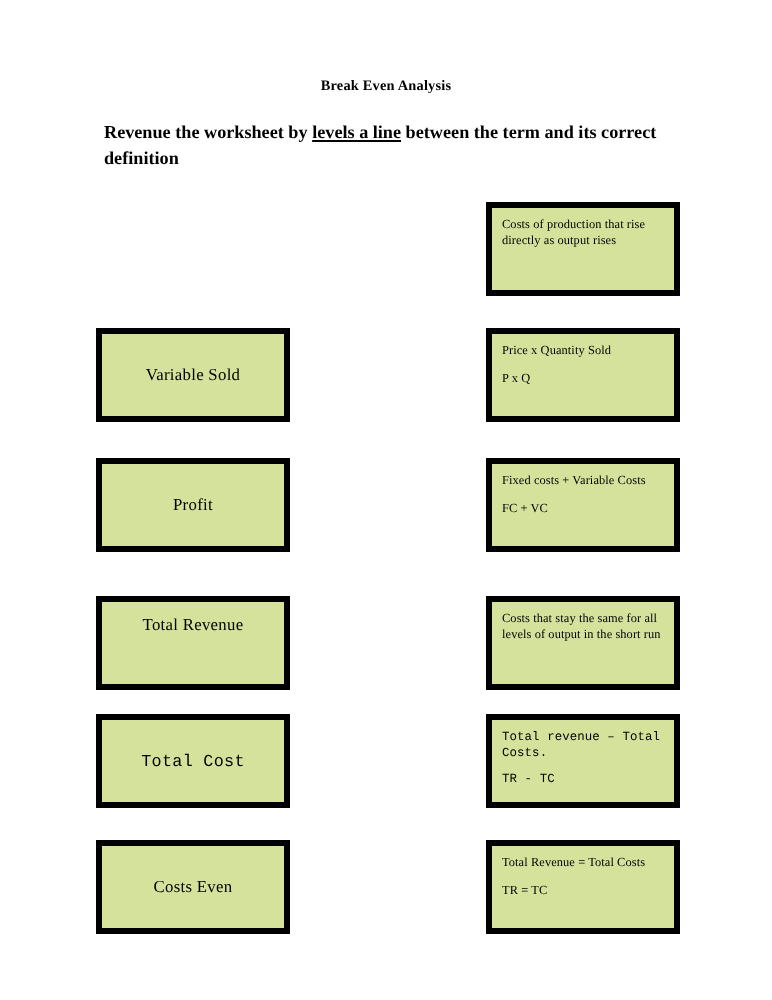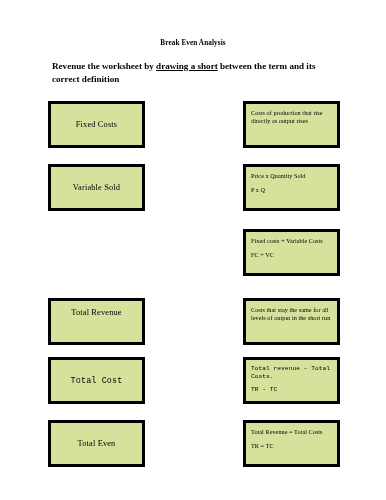--- a/index.html
+++ b/index.html
@@ -116,45 +116,45 @@
   }
 </style>
 </head>
 <body>
 
 <div class="page">
 
   <div class="doc-title">Break Even Analysis</div>
 
   <div class="instruction">
-    <span>Revenue the worksheet by </span><u>drawing a short</u><span> between the term and its correct definition</span>
+    <span>Revenue the worksheet by </span><u>levels a line</u><span> between the term and its correct definition</span>
   </div>
 
   <div class="match-area">
 
     <div class="row" style="top:0px;">
-      <div class="box term">
-        <span class="term-label">Fixed Costs</span>
-      </div>
       <div class="box definition">
         <div class="def-line">Costs of production that rise directly as output rises</div>
       </div>
     </div>
 
     <div class="row" style="top:63px;">
       <div class="box term">
         <span class="term-label">Variable Sold</span>
       </div>
       <div class="box definition">
         <div class="def-line">Price x Quantity Sold</div>
         <div class="def-formula">P x Q</div>
       </div>
     </div>
 
     <div class="row" style="top:128px;">
+      <div class="box term">
+        <span class="term-label">Profit</span>
+      </div>
       <div class="box definition">
         <div class="def-line">Fixed costs + Variable Costs</div>
         <div class="def-formula">FC + VC</div>
       </div>
     </div>
 
     <div class="row" style="top:197px;">
       <div class="box term top-aligned">
         <span class="term-label">Total Revenue</span>
       </div>
@@ -168,21 +168,21 @@
         <span class="term-label">Total Cost</span>
       </div>
       <div class="box definition">
         <div class="def-line">Total revenue – Total Costs.</div>
         <div class="def-formula">TR - TC</div>
       </div>
     </div>
 
     <div class="row" style="top:319px;">
       <div class="box term">
-        <span class="term-label">Total Even</span>
+        <span class="term-label">Costs Even</span>
       </div>
       <div class="box definition">
         <div class="def-line">Total Revenue = Total Costs</div>
         <div class="def-formula">TR = TC</div>
       </div>
     </div>
 
   </div>
 </div>
 

